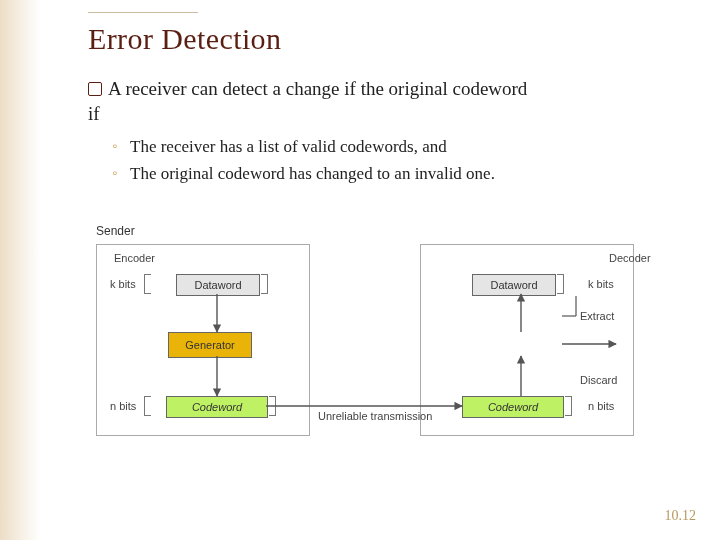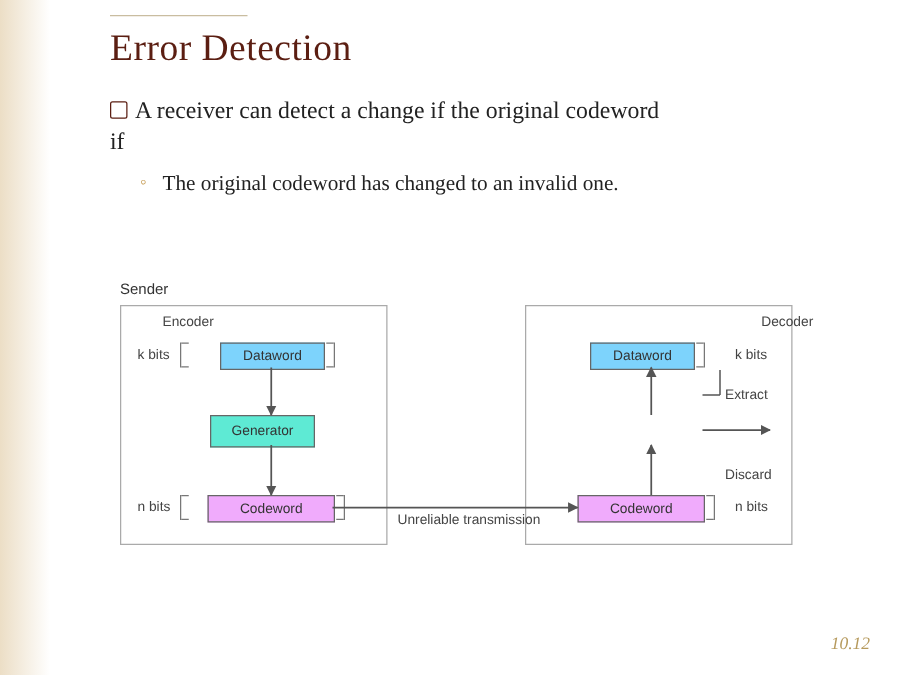--- a/index.html
+++ b/index.html
@@ -112,32 +112,32 @@
     font-size: 12px;
   }
   .dg-caption.sender   { left: 6px; }
   .dg-caption.receiver { left: 330px; }
   .dg-smalllabel {
     position: absolute;
     top: 26px;
     font-size: 11px;
     color: #444;
   }
-  .dg-smalllabel.enc { left: 40px; }
+  .dg-smalllabel.enc { left: 24px; }
   .dg-smalllabel.dec { left: 486px; margin-left: 33px; }
   .dg-box {
     position: absolute;
     border: 1px solid #666;
-    background: #5eead4;
+    background: #eab308;
     text-align: center;
     line-height: 20px;
     font-size: 11px;
   }
-  .dg-box.data  { background: #7dd3fc; }
-  .dg-box.code  { background: #f0abfc; }
+  .dg-box.data  { background: #e5e5e5; }
+  .dg-box.code  { background: #bef264; font-style: italic; }
 
   
   .b-s-dw   { left: 86px;  top: 48px;  width: 82px; height: 20px; }
   .b-s-gen  { left: 78px;  top: 106px; width: 82px; height: 24px; line-height: 24px; }
   .b-s-cw   { left: 76px;  top: 170px; width: 100px; height: 20px; }
 
   
   .b-r-dw   { left: 382px; top: 48px;  width: 82px; height: 20px; }
   .b-r-chk  { left: 390px; top: 106px; width: 82px; height: 24px; line-height: 24px; }
   .b-r-cw   { left: 372px; top: 170px; width: 100px; height: 20px; }
@@ -191,38 +191,38 @@
     left: 0; top: 0; width: 554px; height: 230px;
     pointer-events: none;
   }
   .page-num {
     position: absolute;
     right: 24px;
     bottom: 16px;
     font-family: Georgia, serif;
     font-size: 14px;
     color: #b69a5d;
-    font-style: italic;
   }
 </style>
 </head>
 <body>
 
 <div class="slide">
   <div class="left-gradient"></div>
   <div class="top-hairline"></div>
 
   <div class="title">Error Detection</div>
 
   <div class="main-bullet">
     <span class="box"></span><span>A receiver can detect a change if the original codeword</span><br>
     <span class="if2">if</span>
   </div>
 
   <div class="sub-list">
+    <div class="sub-item">The receiver has a list of valid codewords, and</div>
     <div class="sub-item">The original codeword has changed to an invalid one.</div>
   </div>
 
   <div class="diagram">
     <div class="dg-caption sender">Sender</div>
 
     <div class="dg-frame sender"></div>
     <div class="dg-frame receiver"></div>
 
     <div class="dg-smalllabel enc">Encoder</div>

